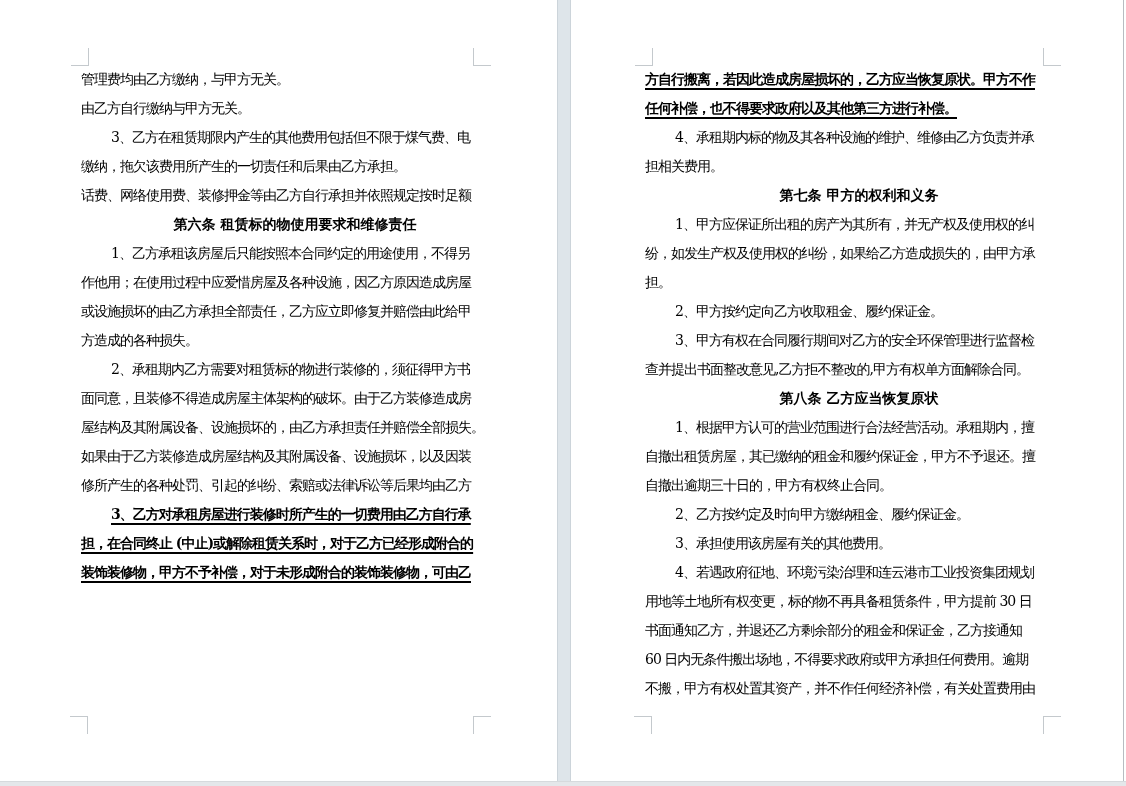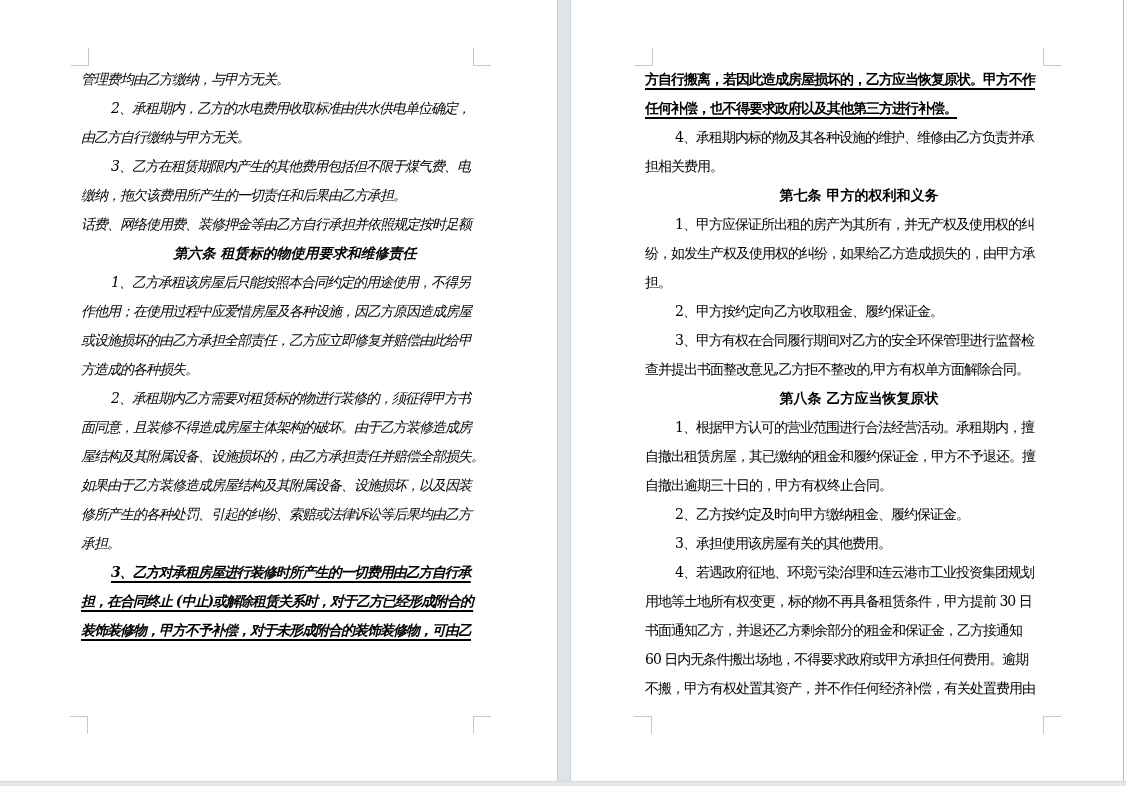--- a/index.html
+++ b/index.html
@@ -15,21 +15,21 @@
   html,body{margin:0;padding:0;background:#ffffff;}
   .canvas{
     position:relative;
     width:1126px;height:786px;
     overflow:hidden;
     background:var(--page-bg);
     font-family:"DejaVu Serif","Liberation Serif",serif;
     color:var(--text-color);
   }
   .page{position:absolute;top:0;height:782px;background:var(--page-bg);}
-  #page1{left:0;width:599px;font-style:italic;}
+  #page1{left:0;width:599px;}
   #page2{left:571px;width:552px;}
   .gap-strip{
     position:absolute;left:557px;top:0;width:14px;height:782px;
     background:var(--gap-strip);
     border-left:1px solid var(--gap-edge);
     border-right:1px solid var(--gap-edge);
     box-sizing:border-box;
   }
   .right-edge{position:absolute;left:1123px;top:0;width:1px;height:782px;background:var(--page-edge);}
   .bottom-strip{
@@ -67,36 +67,34 @@
 
 <div class="canvas">
 
   <div class="page" id="page1">
     <div class="mark tl" style="left:71px;top:48px;"></div>
     <div class="mark tr" style="left:473px;top:48px;"></div>
     <div class="mark bl" style="left:70px;top:716px;"></div>
     <div class="mark br" style="left:473px;top:716px;"></div>
     <div class="text">
         <div class="line">管理费均由乙方缴纳，与甲方无关。</div>
-        <div class="line ind">2、承租期内，乙方的水电费用收取标准由供水供电单位确定，</div>
         <div class="line">由乙方自行缴纳与甲方无关。</div>
         <div class="line ind">3、乙方在租赁期限内产生的其他费用包括但不限于煤气费、电</div>
         <div class="line">缴纳，拖欠该费用所产生的一切责任和后果由乙方承担。</div>
         <div class="line">话费、网络使用费、装修押金等由乙方自行承担并依照规定按时足额</div>
         <div class="line ind b">第六条 租赁标的物使用要求和维修责任</div>
         <div class="line ind">1、乙方承租该房屋后只能按照本合同约定的用途使用，不得另</div>
         <div class="line">作他用；在使用过程中应爱惜房屋及各种设施，因乙方原因造成房屋</div>
         <div class="line">或设施损坏的由乙方承担全部责任，乙方应立即修复并赔偿由此给甲</div>
         <div class="line">方造成的各种损失。</div>
         <div class="line ind">2、承租期内乙方需要对租赁标的物进行装修的，须征得甲方书</div>
         <div class="line">面同意，且装修不得造成房屋主体架构的破坏。由于乙方装修造成房</div>
         <div class="line">屋结构及其附属设备、设施损坏的，由乙方承担责任并赔偿全部损失。</div>
         <div class="line">如果由于乙方装修造成房屋结构及其附属设备、设施损坏，以及因装</div>
         <div class="line">修所产生的各种处罚、引起的纠纷、索赔或法律诉讼等后果均由乙方</div>
-        <div class="line">承担。</div>
         <div class="line ind bu">3、乙方对承租房屋进行装修时所产生的一切费用由乙方自行承</div>
         <div class="line bu">担，在合同终止 (中止)或解除租赁关系时，对于乙方已经形成附合的</div>
         <div class="line bu">装饰装修物，甲方不予补偿，对于未形成附合的装饰装修物，可由乙</div>
       </div>
   </div>
 
   <div class="gap-strip"></div>
 
   <div class="page" id="page2">
     <div class="mark tl" style="left:64px;top:48px;"></div>

